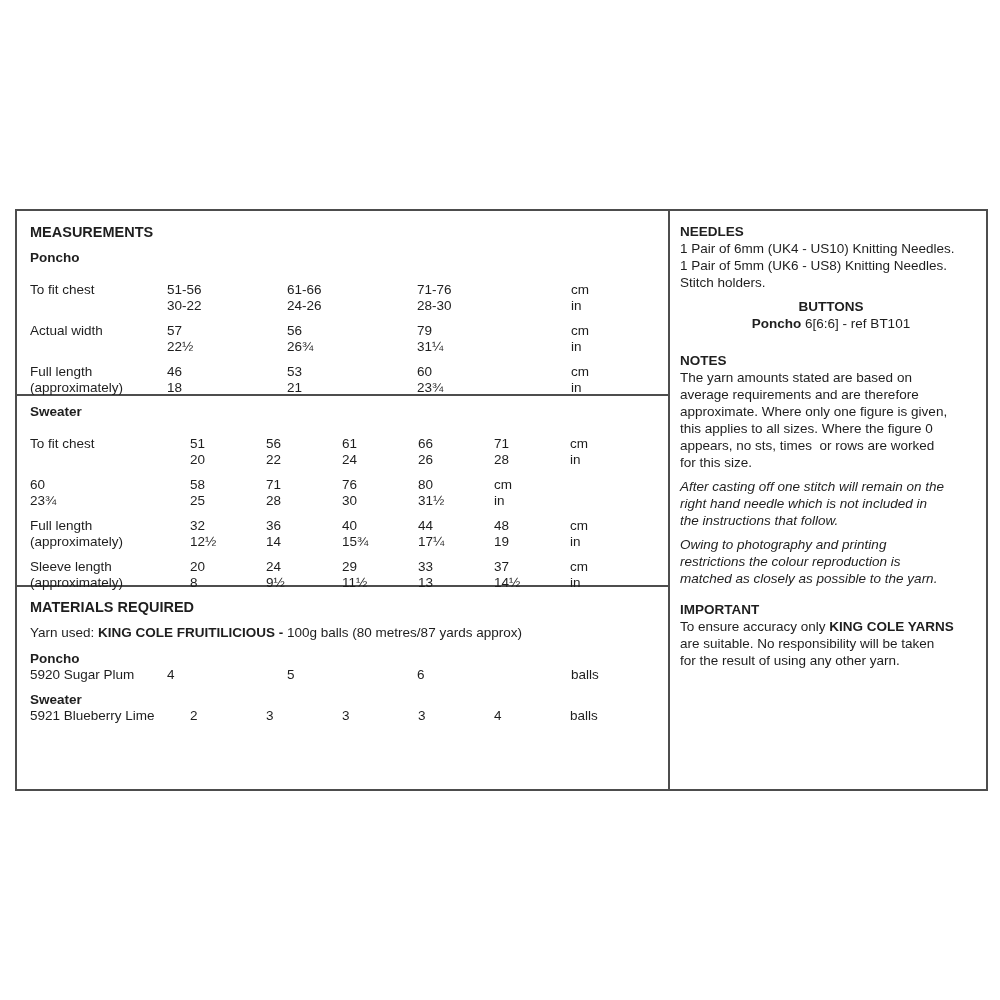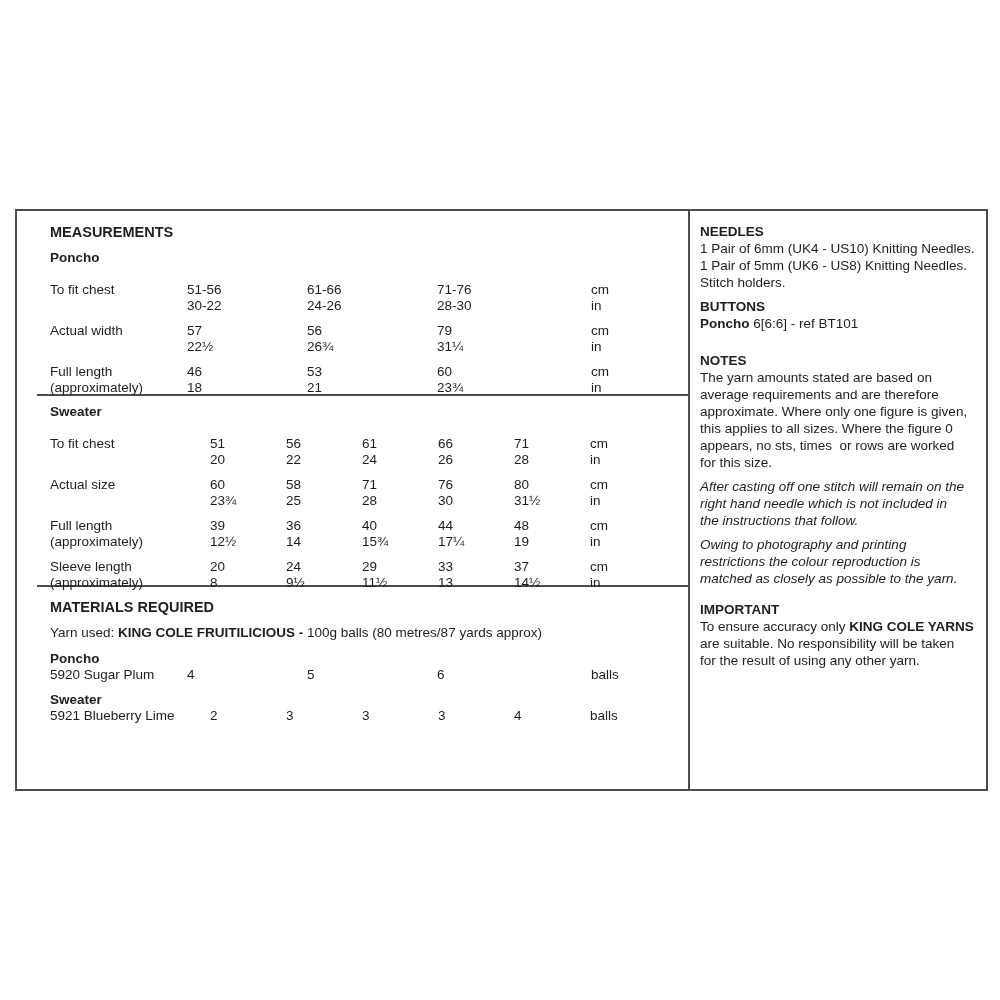--- a/index.html
+++ b/index.html
@@ -1,19 +1,19 @@
 <!DOCTYPE html>
 <html><head>
 <meta charset="utf-8">
 <style>
   html,body{margin:0;padding:0;background:#fff;}
   .sheet{position:relative;width:1000px;height:1000px;background:#ffffff;
     font-family:"Liberation Sans","DejaVu Sans",sans-serif;color:#1e1e1e;font-size:13.5px;}
   .box{position:absolute;left:15px;top:209px;width:973px;height:582px;
-    border:2px solid #4d4d4d;box-sizing:border-box;display:flex;padding-left:20px;}
+    border:2px solid #4d4d4d;box-sizing:border-box;display:flex;}
   .left-pane{width:653px;border-right:2px solid #4d4d4d;box-sizing:border-box;
     display:flex;flex-direction:column;}
   .right-pane{flex:1;padding:12px 4px 0 10px;box-sizing:border-box;line-height:17px;}
   .sec{box-sizing:border-box;}
   .sec-a{height:185px;border-bottom:2px solid #4d4d4d;padding:12px 0 0 13px;}
   .sec-b{height:191px;border-bottom:2px solid #4d4d4d;padding:8px 0 0 13px;}
   .sec-c{flex:1;padding:11px 0 0 13px;}
   .h-main{font-size:14.5px;font-weight:bold;line-height:18px;margin-bottom:9px;}
   .h-sub{font-weight:bold;line-height:16px;}
   .ln{line-height:16px;min-height:16px;}
@@ -25,21 +25,21 @@
   .grid-p > .unit{grid-column:6;}
   .cell{min-width:0;}
   .val{text-align:left;}
   .lab{text-align:left;}
   .yarn-line{line-height:16px;margin-bottom:10px;}
   .mat-group{margin-top:9px;}
   .mat-group:first-of-type{margin-top:0;}
   b,.b{font-weight:bold;}
   .rp-title{font-weight:bold;line-height:17px;}
   .pre{white-space:pre;line-height:17px;}
-  .mt-sm{margin-top:7px;}
+  .mt-sm{margin-top:7px;text-align:center;}
   .mt-md{margin-top:20px;}
   .mt-imp{margin-top:14px;}
   .para + .para{margin-top:7px;font-style:italic;}
 </style>
 </head>
 <body>
 
 <div class="sheet">
   <div class="box">
 
@@ -151,24 +151,20 @@
               <div class="ln">71</div>
               <div class="ln">28</div>
             </div>
             <div class="cell val">
               <div class="ln">cm</div>
               <div class="ln">in</div>
             </div>
           </div>
 
           <div class="row grid-s">
-            <div class="cell lab">
-              <div class="ln">Actual size</div>
-              <div class="ln"></div>
-            </div>
             <div class="cell val">
               <div class="ln">60</div>
               <div class="ln">23¾</div>
             </div>
             <div class="cell val">
               <div class="ln">58</div>
               <div class="ln">25</div>
             </div>
             <div class="cell val">
               <div class="ln">71</div>
@@ -187,21 +183,21 @@
               <div class="ln">in</div>
             </div>
           </div>
 
           <div class="row grid-s">
             <div class="cell lab">
               <div class="ln">Full length</div>
               <div class="ln">(approximately)</div>
             </div>
             <div class="cell val">
-              <div class="ln">39</div>
+              <div class="ln">32</div>
               <div class="ln">12½</div>
             </div>
             <div class="cell val">
               <div class="ln">36</div>
               <div class="ln">14</div>
             </div>
             <div class="cell val">
               <div class="ln">40</div>
               <div class="ln">15¾</div>
             </div>

